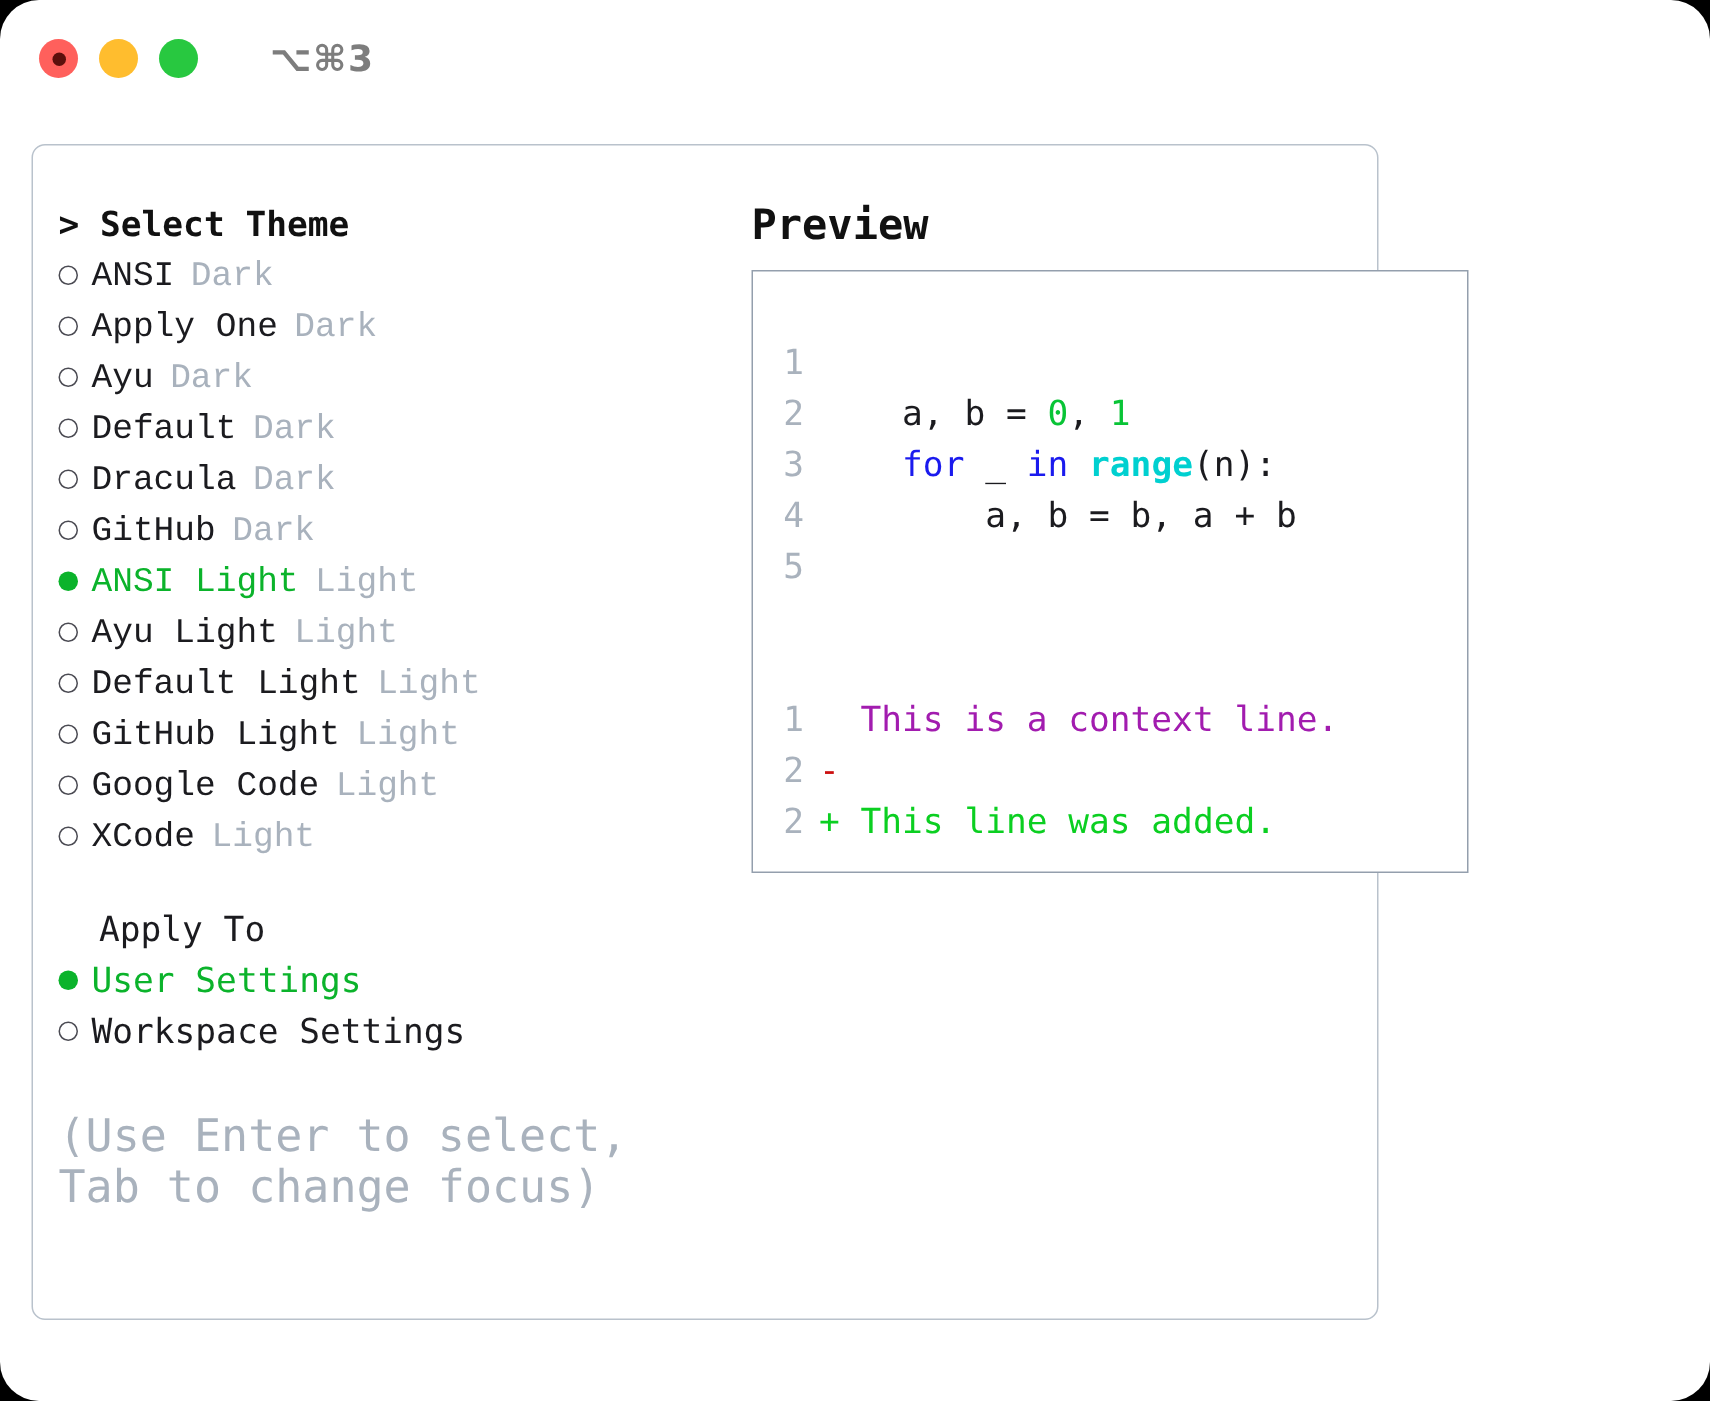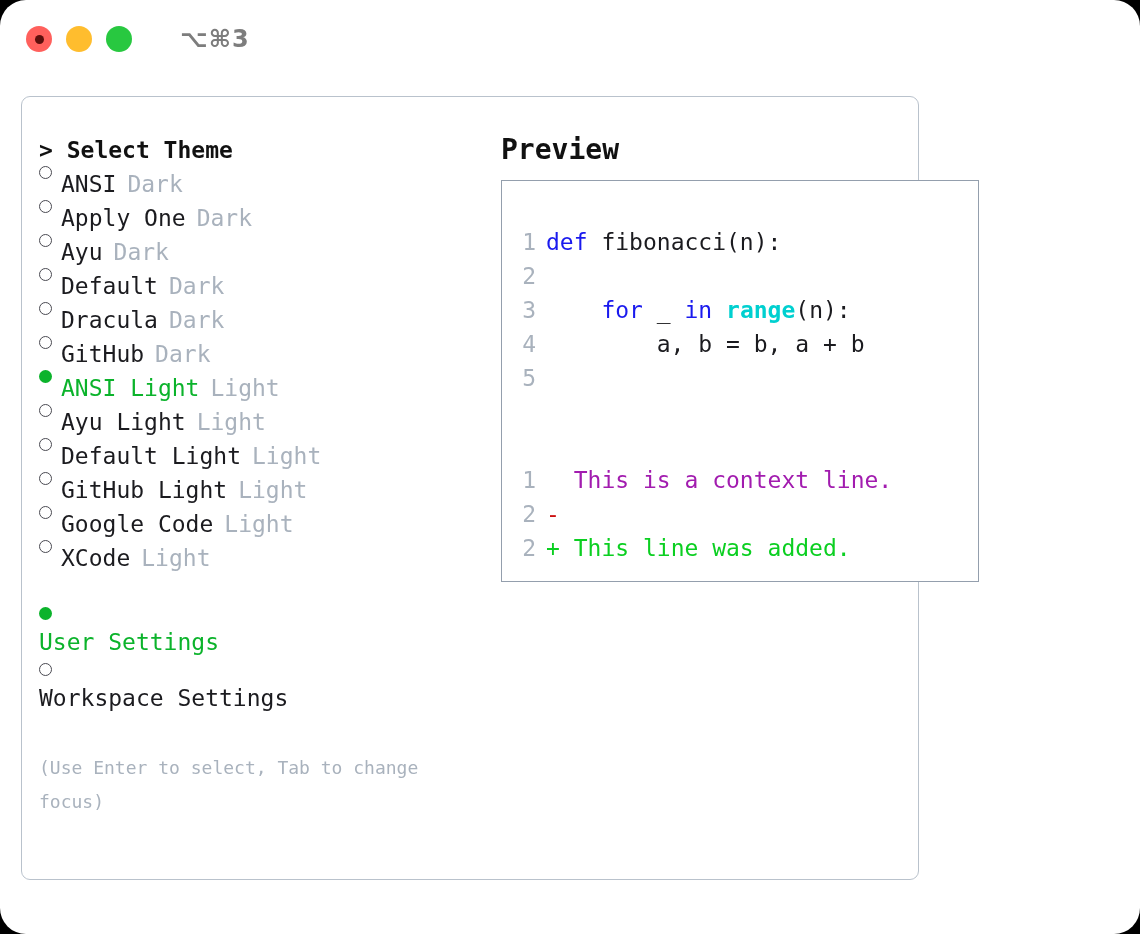--- a/index.html
+++ b/index.html
@@ -95,24 +95,25 @@
     font-size: 23px;
     font-weight: bold;
     color: #111111;
     line-height: 34px;
     white-space: pre;
   }
   #select-theme-header { margin-bottom: 0px; }
 
   .theme-row {
     display: flex;
-    align-items: flex-start;
-    line-height: 34px;
-    font-size: 23px;
-    white-space: pre;
+    align-items: center;
+    line-height: 34px;
+    font-size: 23px;
+    white-space: pre;
+    font-family: Liberation Mono, monospace;
   }
   .bullet {
     width: 22px;
     flex: 0 0 22px;
     display: inline-flex;
     align-items: center;
     justify-content: flex-start;
     position: relative;
     top: -1px;
   }
@@ -144,28 +145,27 @@
     line-height: 34px;
     padding-left: 27px;
     white-space: pre;
   }
   .apply-row {
     display: flex;
     align-items: baseline;
     line-height: 34px;
     font-size: 23px;
     white-space: pre;
-    flex-direction: column;
   }
   .apply-row .apply-label { color: #1b1b1f; }
   .apply-row.selected .apply-label { color: #0bb32b; }
 
   #hint {
     margin-top: 36px;
-    font-size: 18px;
+    font-size: 30px;
     line-height: 34px;
     color: #a9b2bd;
     width: 420px;
     white-space: pre-wrap;
   }
 
   
   #preview-title {
     font-size: 28px;
     font-weight: bold;
@@ -232,36 +232,37 @@
           <div class="theme-row"><span class="bullet"><span class="ring"></span></span><span class="theme-name">GitHub</span><span class="theme-kind">Dark</span></div>
           <div class="theme-row selected"><span class="bullet"><span class="filled"></span></span><span class="theme-name">ANSI Light</span><span class="theme-kind">Light</span></div>
           <div class="theme-row"><span class="bullet"><span class="ring"></span></span><span class="theme-name">Ayu Light</span><span class="theme-kind">Light</span></div>
           <div class="theme-row"><span class="bullet"><span class="ring"></span></span><span class="theme-name">Default Light</span><span class="theme-kind">Light</span></div>
           <div class="theme-row"><span class="bullet"><span class="ring"></span></span><span class="theme-name">GitHub Light</span><span class="theme-kind">Light</span></div>
           <div class="theme-row"><span class="bullet"><span class="ring"></span></span><span class="theme-name">Google Code</span><span class="theme-kind">Light</span></div>
           <div class="theme-row"><span class="bullet"><span class="ring"></span></span><span class="theme-name">XCode</span><span class="theme-kind">Light</span></div>
         </div>
 
       <div id="apply-to-block">
+        <div id="apply-to-title">Apply To</div>
         <div id="apply-to-list">
             <div class="apply-row selected"><span class="bullet"><span class="filled"></span></span><span class="apply-label">User Settings</span></div>
             <div class="apply-row"><span class="bullet"><span class="ring"></span></span><span class="apply-label">Workspace Settings</span></div>
           </div>
       </div>
 
       <div id="hint">(Use Enter to select, Tab to change focus)</div>
     </div>
 
     <div id="right-col">
       <div id="preview-title" class="section-title">Preview</div>
 
       <div id="preview-box">
         <div id="code-block">
-            <div class="code-line"><span class="ln">1</span><span><span class="tok-kw">def </span><span class="code-text">fibonacci(n):</span></span></div>
-            <div class="code-line"><span class="ln">2</span></div>
+            <div class="code-line"><span class="ln">1</span></div>
+            <div class="code-line"><span class="ln">2</span><span><span class="code-text">    a, b = </span><span class="tok-num">0</span><span class="code-text">, </span><span class="tok-num">1</span></span></div>
             <div class="code-line"><span class="ln">3</span><span><span class="code-text">    </span><span class="tok-kw">for</span><span class="code-text"> _ </span><span class="tok-kw">in</span><span class="code-text"> </span><span class="tok-fn">range</span><span class="code-text">(n):</span></span></div>
             <div class="code-line"><span class="ln">4</span><span><span class="code-text">        a, b = b, a + b</span></span></div>
             <div class="code-line"><span class="ln">5</span></div>
           </div>
         <div class="blank-line"></div>
         <div class="blank-line"></div>
         <div id="diff-block">
             <div class="code-line diff-context"><span class="ln">1</span><span class="code-text">  </span><span class="code-text">This is a context line.</span></div>
             <div class="code-line diff-del"><span class="ln">2</span><span class="code-text">- </span></div>
             <div class="code-line diff-add"><span class="ln">2</span><span class="code-text">+ </span><span class="code-text">This line was added.</span></div>

